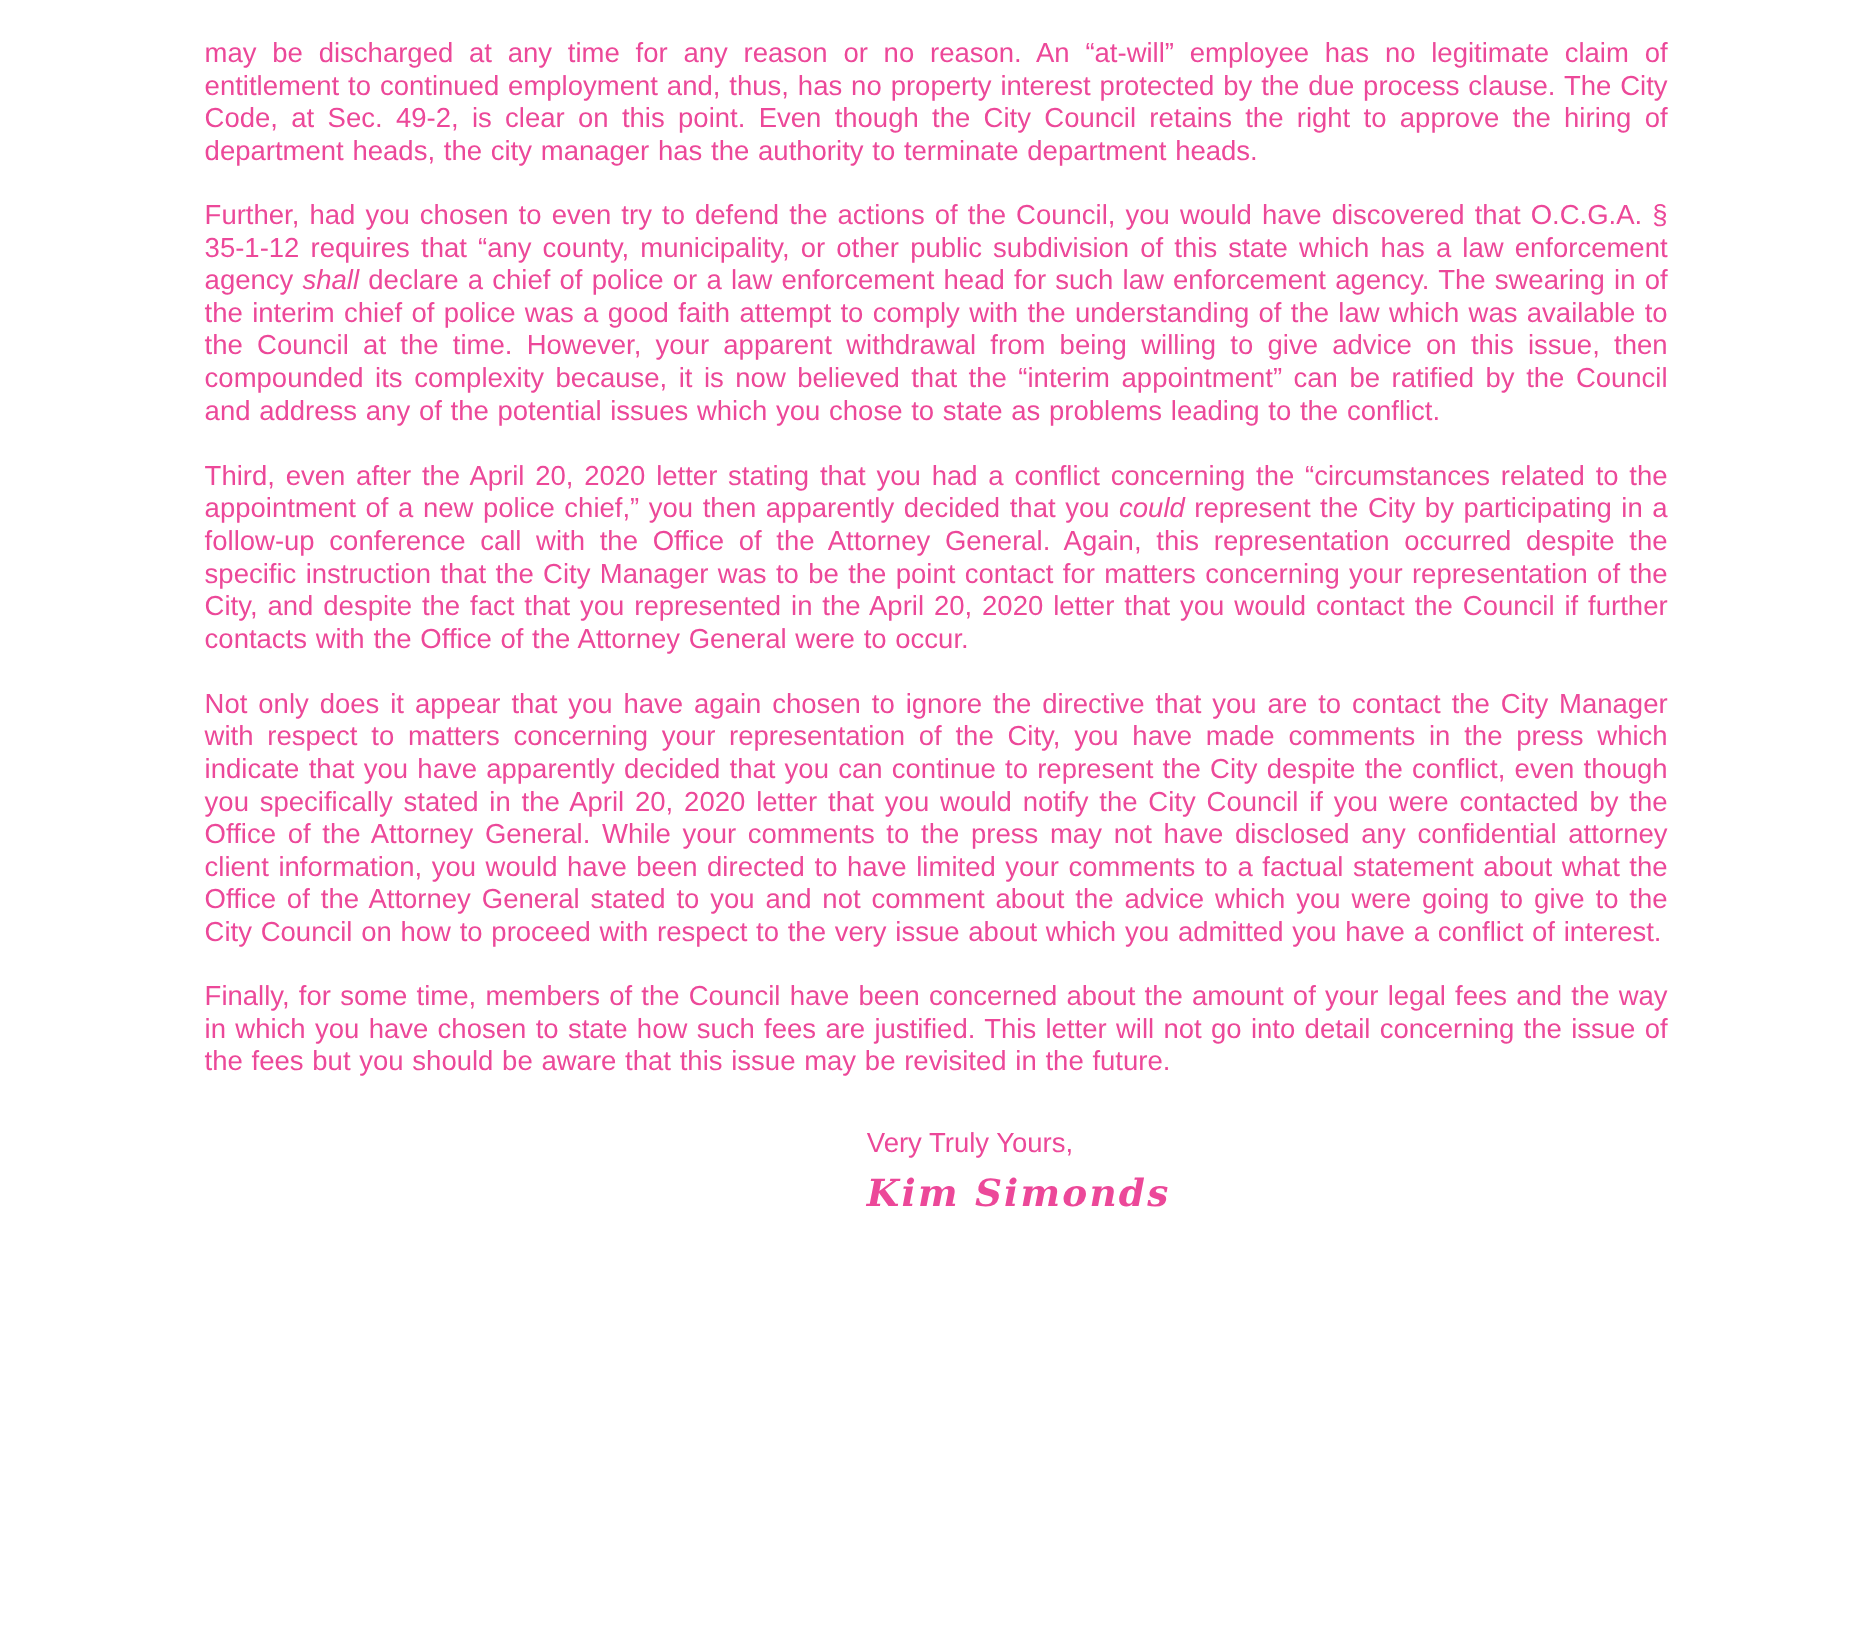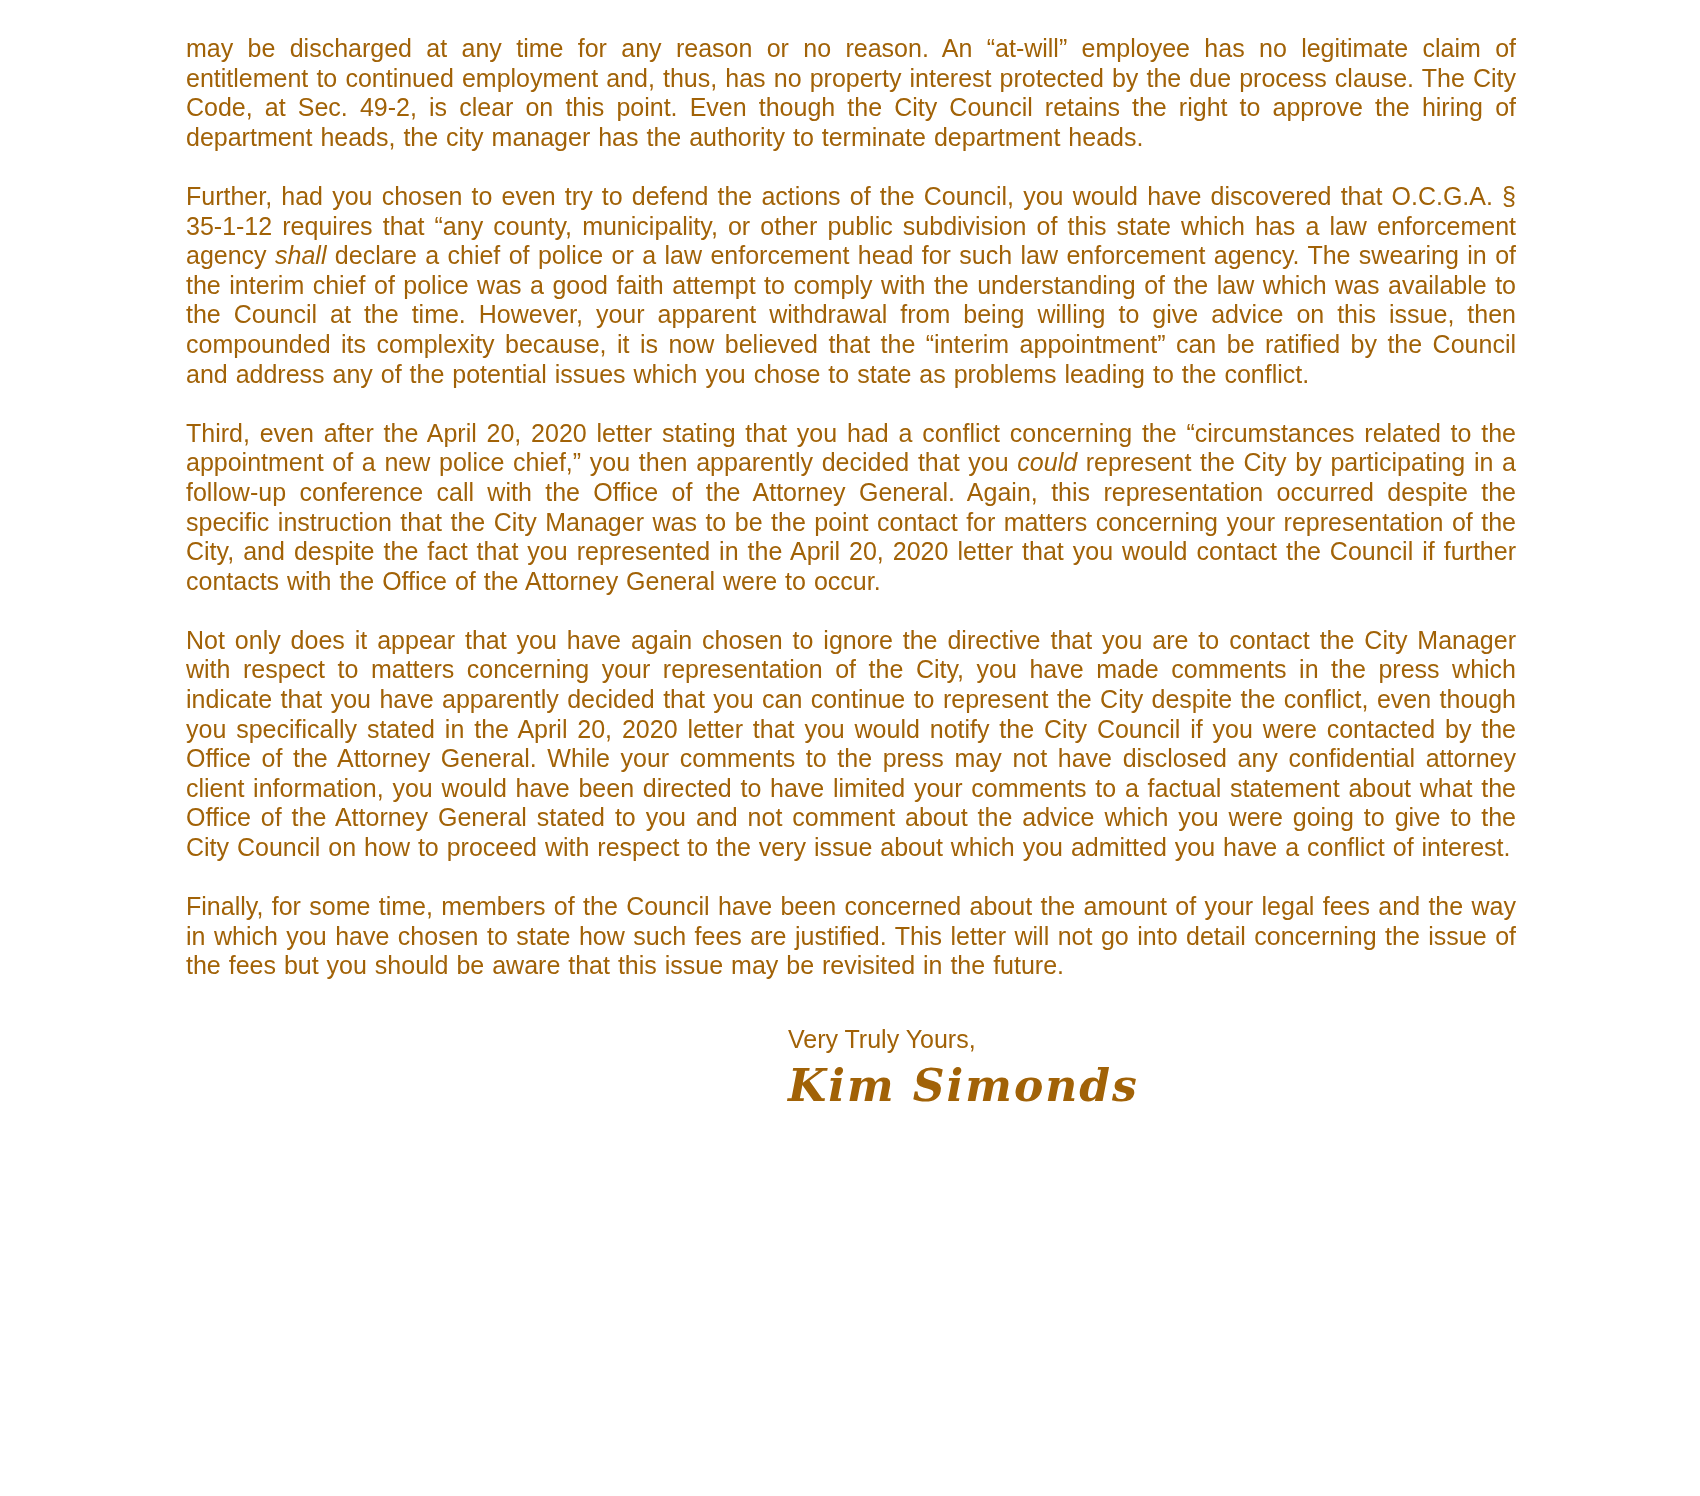--- a/index.html
+++ b/index.html
@@ -6,21 +6,21 @@
     margin: 0;
     padding: 0;
     background: #ffffff;
   }
   .page {
     position: relative;
     width: 1700px;
     height: 1496px;
     box-sizing: border-box;
     background: #ffffff;
-    color: #a16207;
+    color: #ec4899;
     font-family: "Liberation Sans", sans-serif;
     padding: 34px 184px 0 186px;
     overflow: hidden;
   }
   .body-text .para {
     font-size: 25px;
     line-height: 29.6px;
     text-align: justify;
     margin: 0 0 29.6px 0;
     word-spacing: 1px;
@@ -34,21 +34,21 @@
     font-size: 25px;
     line-height: 29.6px;
   }
   .closing .line {
     margin: 12px;
   }
   .signature-name {
     font-family: "DejaVu Serif", cursive;
     font-style: italic;
     font-weight: bold;
-    font-size: 44px;
+    font-size: 34px;
     line-height: 37px;
     letter-spacing: 2px;
   }
 </style>
 </head>
 <body>
 
 <div class="page">
   <div class="body-text">
       <p class="para"><span>may be discharged at any time for any reason or no reason. An “at-will” employee has no legitimate claim of entitlement to continued employment and, thus, has no property interest protected by the due process clause. The City Code, at Sec. 49-2, is clear on this point.  Even though the City Council retains the right to approve the hiring of department heads, the city manager has the authority to terminate department heads.</span></p>

